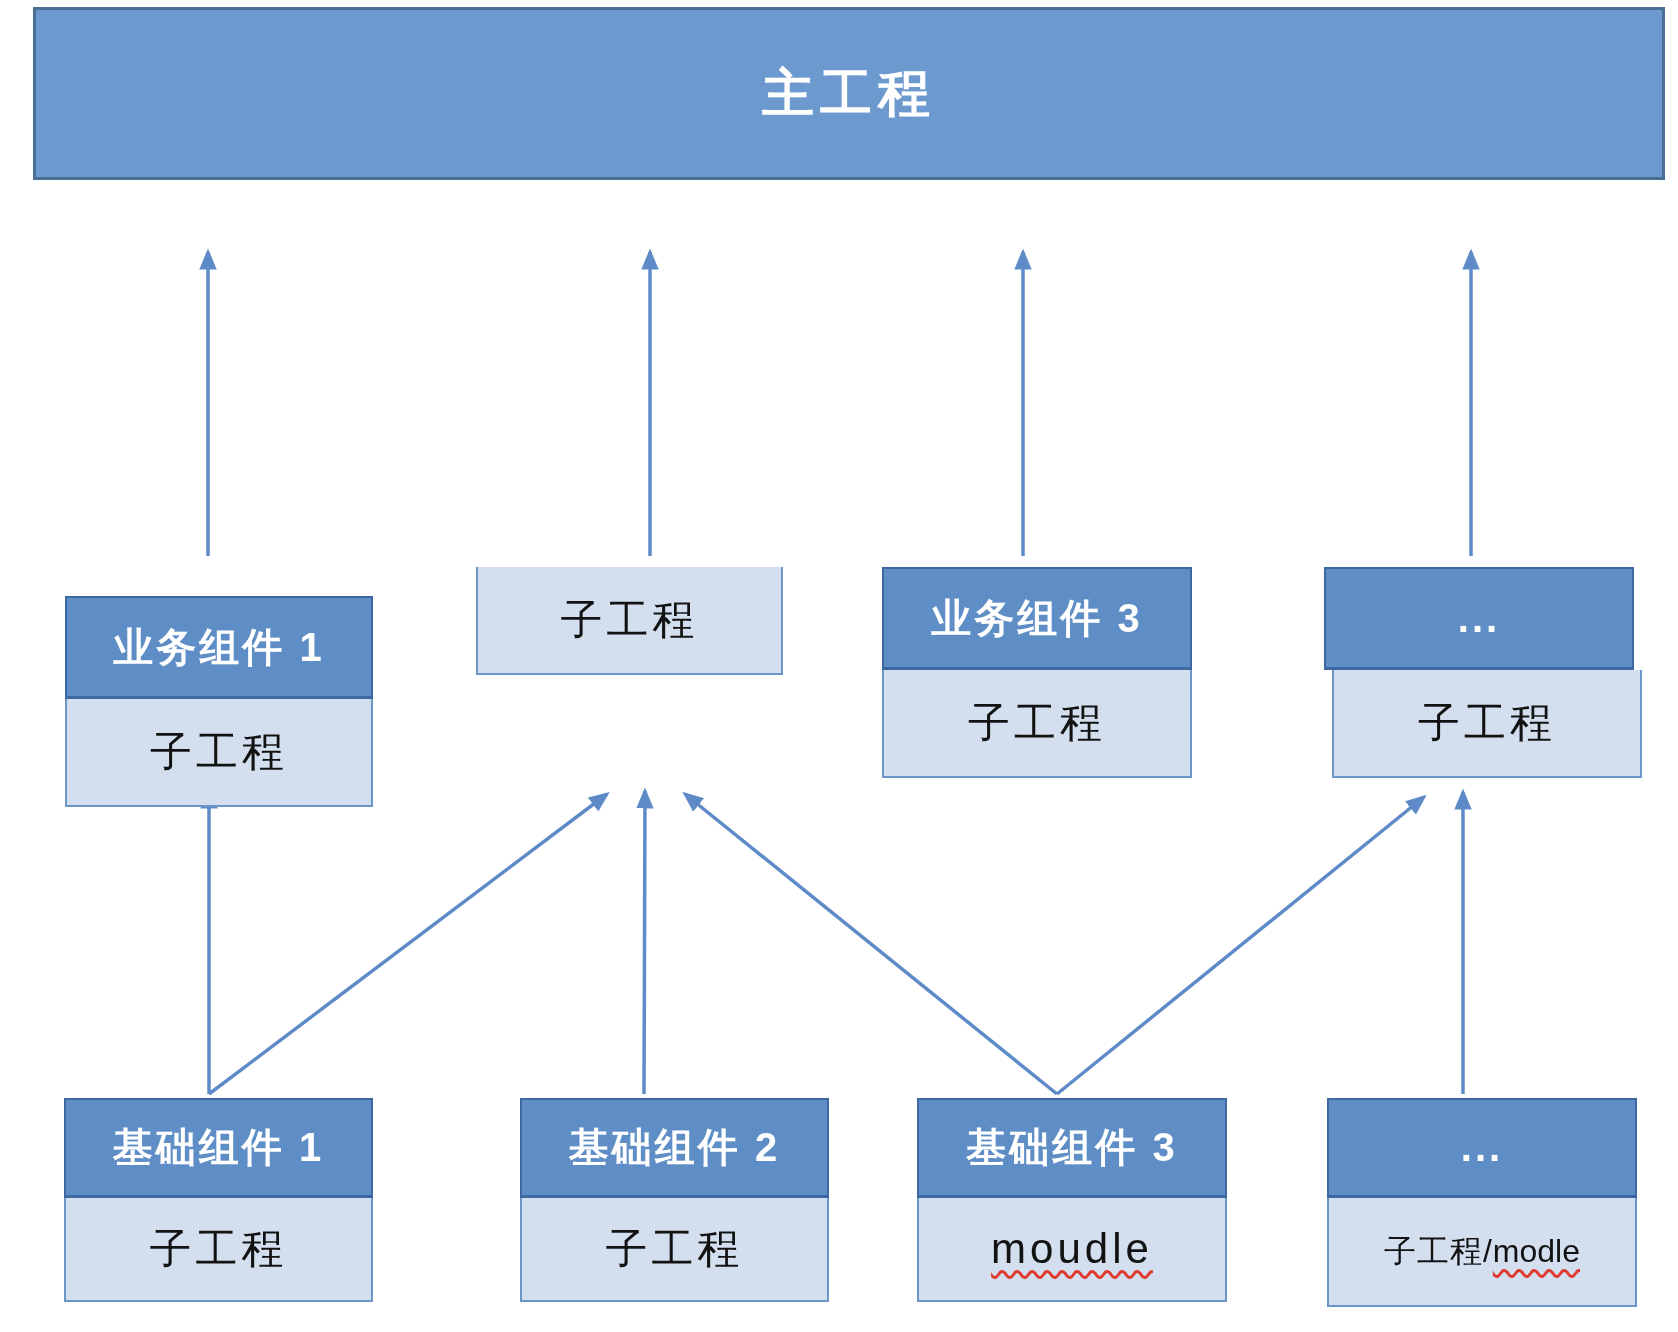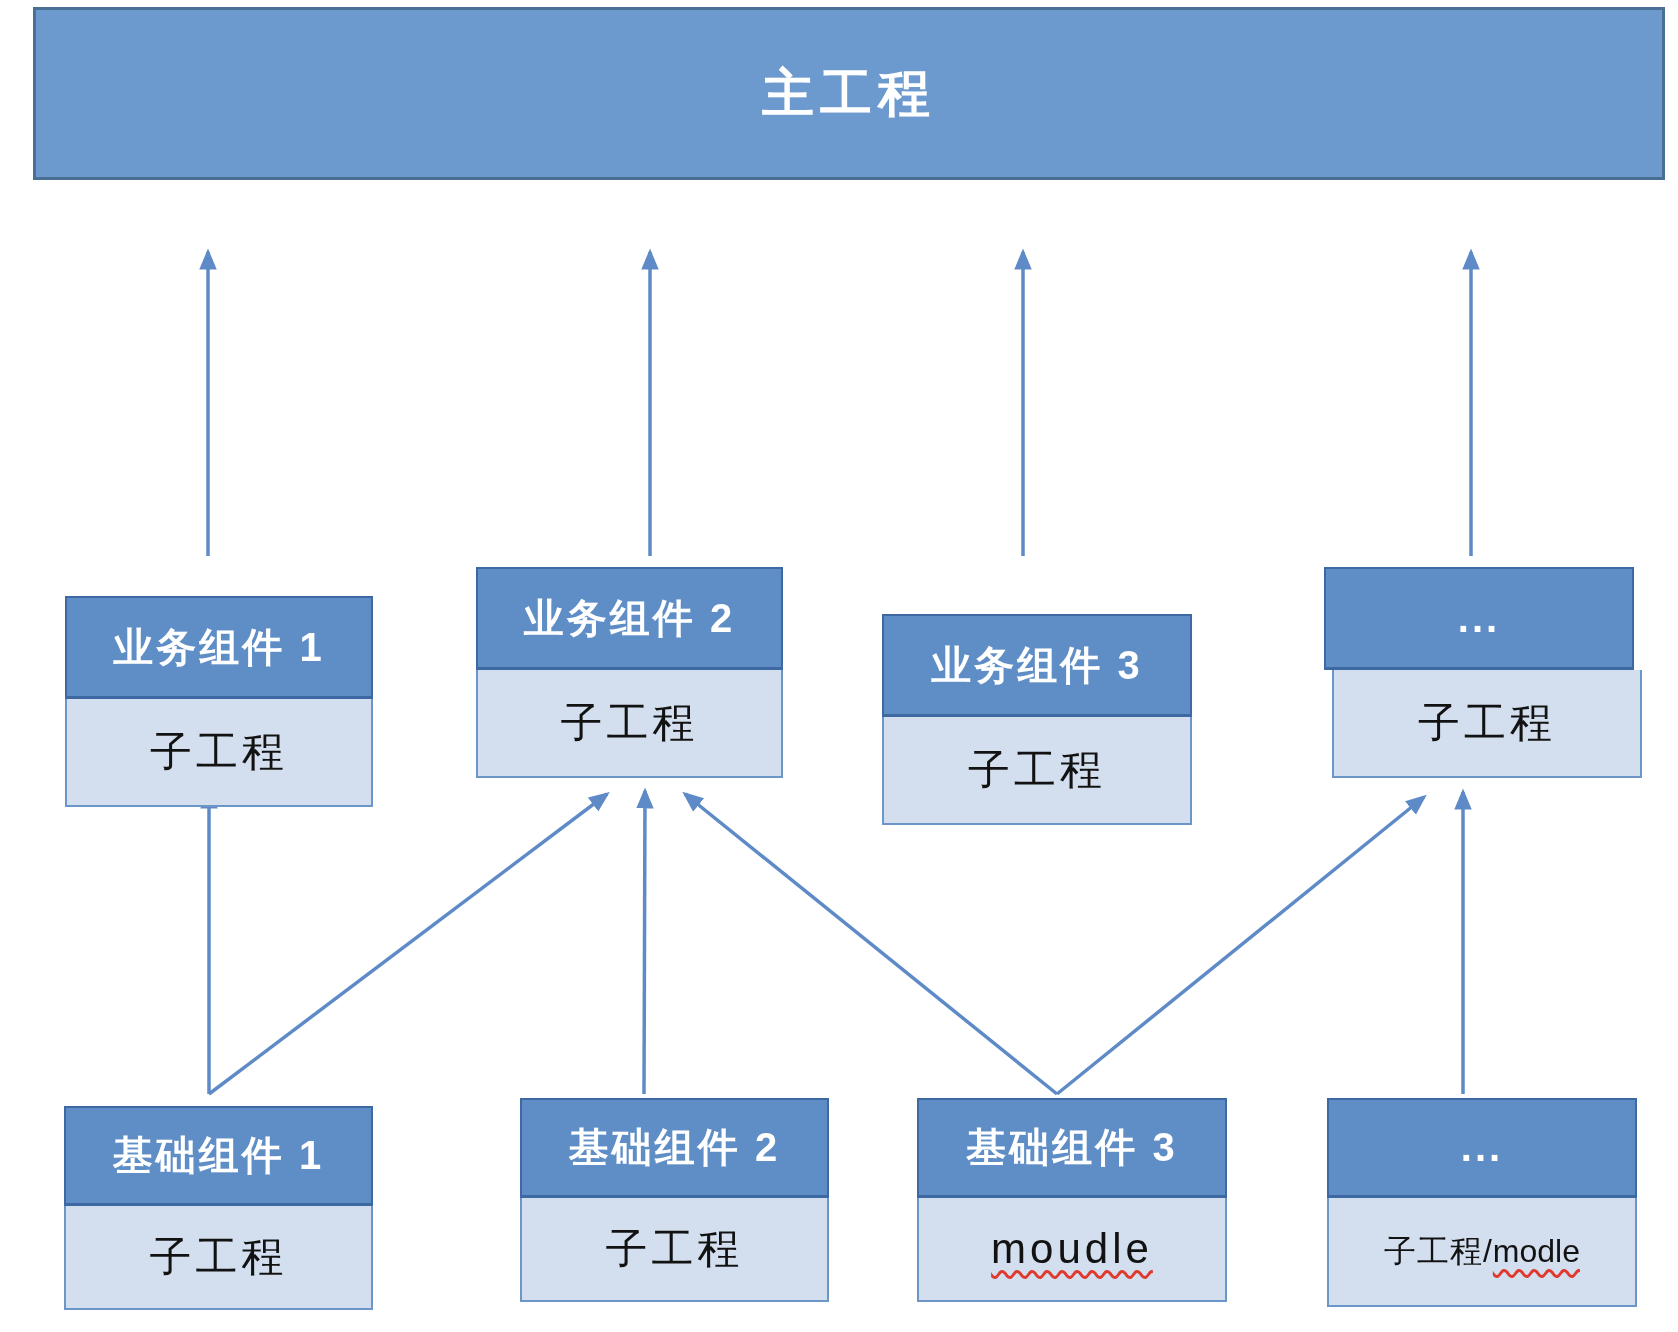--- a/index.html
+++ b/index.html
@@ -44,30 +44,30 @@
     display:flex;align-items:center;justify-content:center;
     font-weight:normal;font-size:42px;letter-spacing:4px;
     box-sizing:border-box;
   }
 
   
   .biz .hd{height:103px;}
   .biz .bd{height:108px;}
   .biz1{left:65px;top:596px;width:308px;}
   .biz2{left:476px;top:567px;width:307px;}
-  .biz3{left:882px;top:567px;width:310px;margin-top:47px;}
+  .biz3{left:882px;top:567px;width:310px;}
   .biz4{left:1324px;top:567px;width:310px;}
   .biz4 .bd{position:relative;left:8px;width:312px;}
   .biz .hd,.biz .bd{width:100%;}
   .biz4 .hd{width:100%;}
 
   
   .base .hd{height:100px;}
   .base .bd{height:104px;}
-  .base1{left:64px;top:1098px;width:309px;margin-top:8px;}
+  .base1{left:64px;top:1098px;width:309px;}
   .base2{left:474px;top:1098px;width:309px;padding-left:46px;}
   .base3{left:917px;top:1098px;width:310px;}
   .base4{left:1327px;top:1098px;width:310px;}
   .base4 .bd{height:109px;font-size:32px;letter-spacing:1px;}
   .base .hd,.base .bd{width:100%;}
 
   .latin{letter-spacing:0;}
   .squiggle{
     text-decoration-line:underline;
     text-decoration-style:wavy;
@@ -103,21 +103,20 @@
 
   <div class="main-box">
     <span class="label">主工程</span>
   </div>
 
   <div class="comp biz biz1">
     <div class="hd">业务组件 1</div>
     <div class="bd">子工程</div>
   </div>
   <div class="comp biz biz2">
-    <div class="hd">业务组件 2</div>
     <div class="bd">子工程</div>
   </div>
   <div class="comp biz biz3">
     <div class="hd">业务组件 3</div>
     <div class="bd">子工程</div>
   </div>
   <div class="comp biz biz4">
     <div class="hd">...</div>
     <div class="bd">子工程</div>
   </div>

